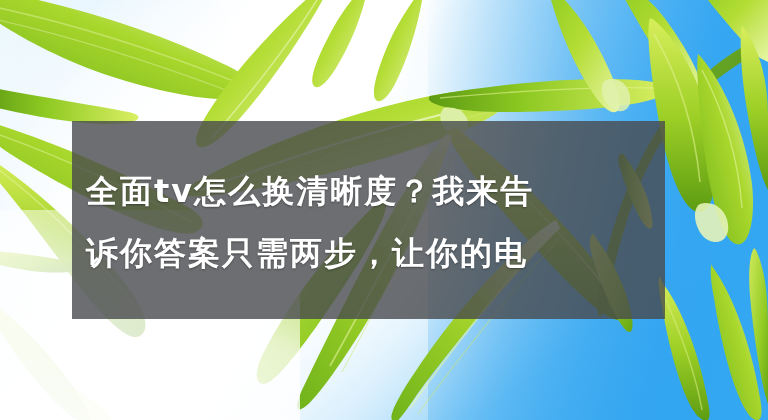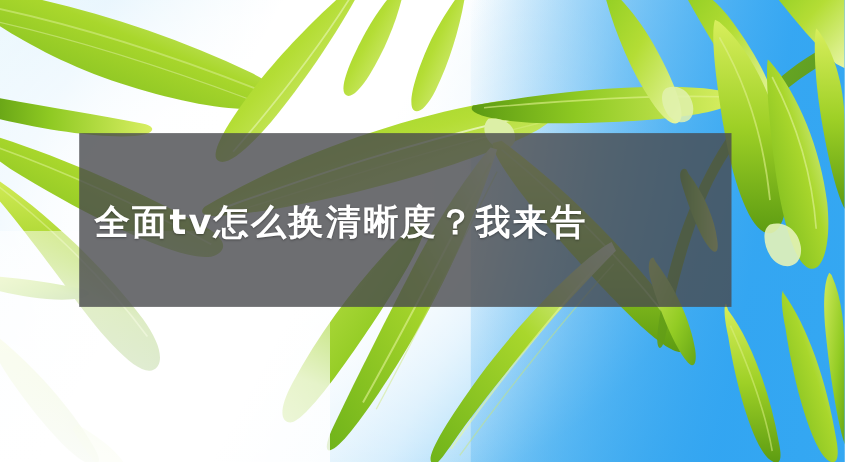--- a/index.html
+++ b/index.html
@@ -55,21 +55,21 @@
     width: 768px;
     height: 420px;
     display: block;
   }
   
   #caption-band {
     position: absolute;
     left: 72px;
     top: 121px;
     width: 593px;
-    height: 158px;
+    height: 198px;
     background: rgba(72,74,77,0.80);
     box-sizing: border-box;
     padding: 4px 12px 0 14px;
     display: flex;
     flex-direction: column;
     justify-content: center;
   }
   .caption-line {
     color: #ffffff;
     font-family: "DejaVu Sans", "Liberation Sans", sans-serif;
@@ -254,15 +254,16 @@
         <path d="M606,80 C 618,76 628,84 630,96 C 632,108 624,114 614,110 C 602,104 598,84 606,80 Z" fill="#e0f1ae" opacity="0.85"></path>
       </g>
 
     </svg>
 
     <div class="sky-bottomleft"></div>
   </div>
 
   <div id="caption-band">
     <div class="caption-line">全面tv怎么换清晰度？我来告</div>
+    <div class="caption-line">诉你答案只需两步，让你的电</div>
   </div>
 
 </div>
 
 </body></html>

